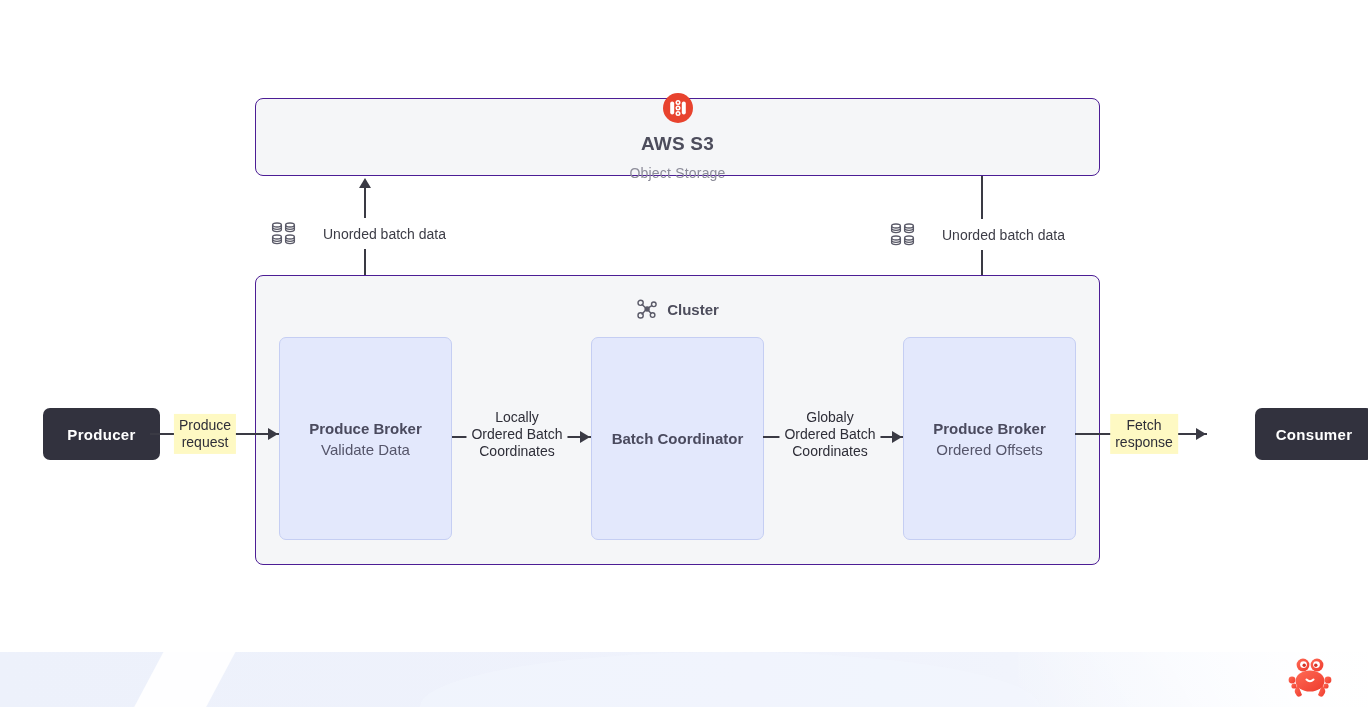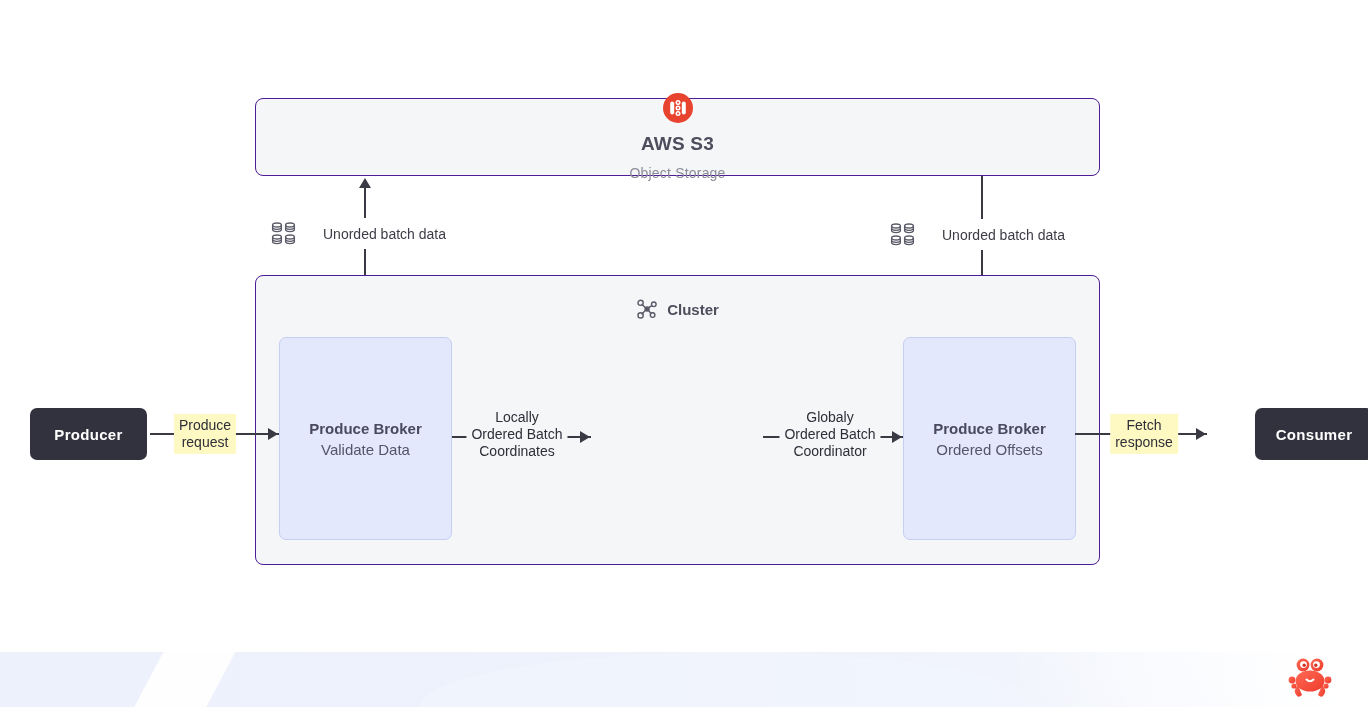--- a/index.html
+++ b/index.html
@@ -50,21 +50,21 @@
   .node-2 { left: 591px; }
   .node-3 { left: 903px; }
 
   
   .endpoint {
     position: absolute; top: 408px; height: 52px;
     background: #32323E; border-radius: 7px;
     display: flex; align-items: center; justify-content: center;
     color: #ffffff; font-size: 15px; font-weight: 700; letter-spacing: .3px;
   }
-  .producer { left: 30px; width: 117px; }
+  .producer { left: 43px; width: 117px; }
   .consumer { left: 1207px; width: 118px; margin-left: 48px; }
 
   
   .hline { position: absolute; height: 2px; background: #3A3A44; }
   .vline { position: absolute; width: 2px; background: #3A3A44; }
   .arrow-right {
     position: absolute; width: 0; height: 0;
     border-top: 6px solid transparent; border-bottom: 6px solid transparent;
     border-left: 10px solid #3A3A44;
   }
@@ -198,20 +198,24 @@
         </svg>
       </span>
       <span class="cluster-title">Cluster</span>
     </div>
   </div>
 
   <div class="node node-1">
     <span class="node-title">Produce Broker</span>
     <span class="node-subtitle">Validate Data</span>
   </div>
+  <div class="node node-2">
+    <span class="node-title">Batch Coordinator</span>
+
+  </div>
   <div class="node node-3">
     <span class="node-title">Produce Broker</span>
     <span class="node-subtitle">Ordered Offsets</span>
   </div>
 
   <div class="endpoint producer">
     <span>Producer</span>
   </div>
   <div class="endpoint consumer">
     <span>Consumer</span>
@@ -225,21 +229,21 @@
   <div class="hline" style="left:452px; top:436px; width:139px;"></div>
   <div class="arrow-right" style="left:580px; top:431px;"></div>
   <div class="conn-label on-panel" style="left:517px; top:435px;">Locally
 Ordered Batch
 Coordinates</div>
 
   <div class="hline" style="left:763px; top:436px; width:140px;"></div>
   <div class="arrow-right" style="left:892px; top:431px;"></div>
   <div class="conn-label on-panel" style="left:830px; top:435px;">Globaly
 Ordered Batch
-Coordinator</div>
+Coordinates</div>
 
   <div class="hline" style="left:1075px; top:433px; width:132px;"></div>
   <div class="arrow-right" style="left:1196px; top:428px;"></div>
   <div class="conn-label" style="left:1144px; top:434px;">Fetch
 response</div>
 
   <div class="footer">
     <div class="footer-curve"></div>
     <div class="footer-wedge"></div>
     <div class="footer-fade"></div>

